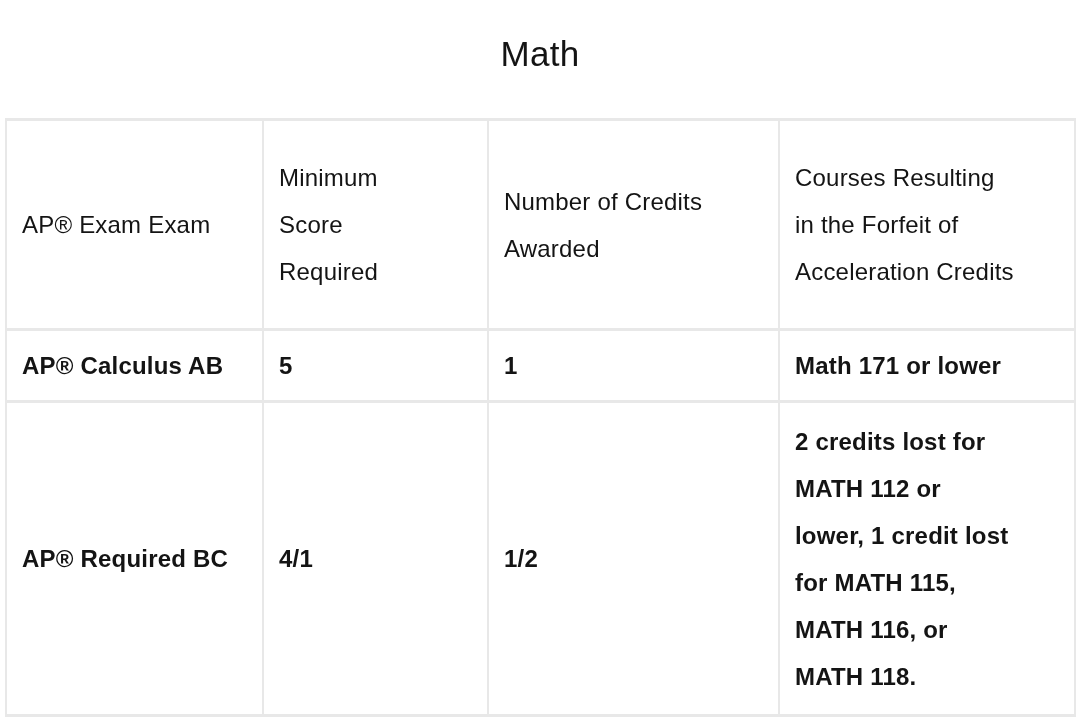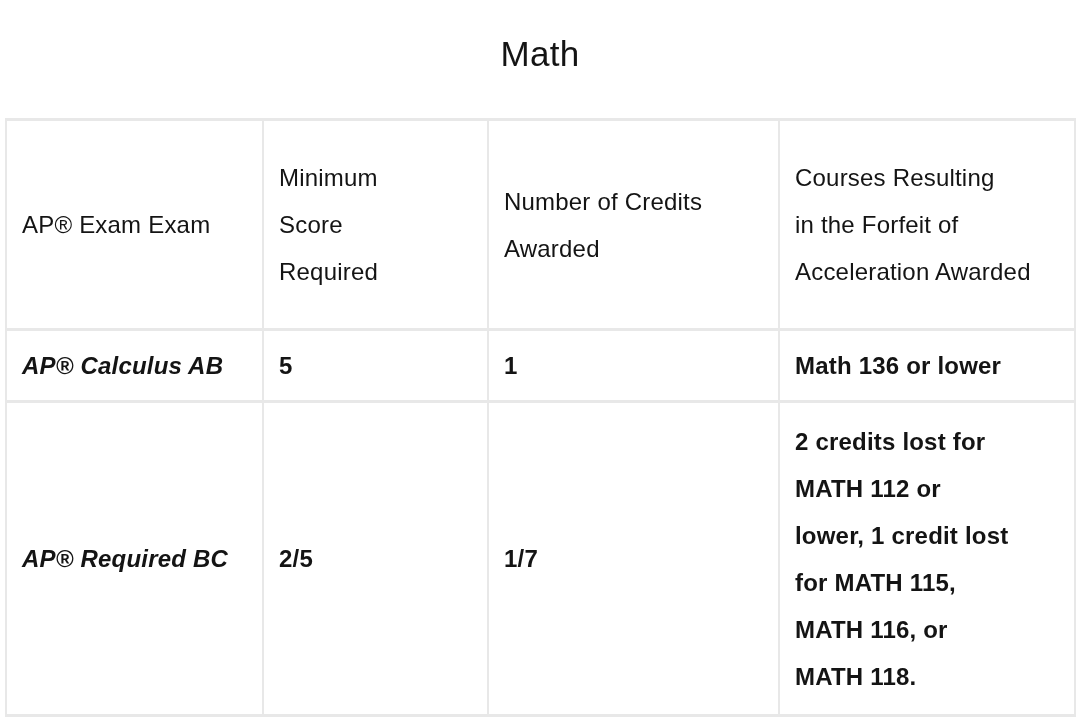--- a/index.html
+++ b/index.html
@@ -49,21 +49,20 @@
   .credit-table thead tr { height: 210px; }
   .credit-table tr.row-ab { height: 72px; }
   .credit-table tr.row-bc { height: 314px; }
   .credit-table th {
     font-weight: 400;
   }
   .credit-table tbody td {
     font-weight: 700;
   }
   .credit-table tbody td.exam-cell {
-    font-style: italic;
   }
 </style>
 </head>
 <body>
 
 <div class="page">
 
   <h1 class="section-title">Math</h1>
 
   <table class="credit-table">
@@ -76,34 +75,34 @@
     <thead>
       <tr class="header-row">
         <th>AP® Exam Exam</th>
         <th>Minimum
 Score
 Required</th>
         <th>Number of Credits
 Awarded</th>
         <th>Courses Resulting
 in the Forfeit of
-Acceleration Awarded</th>
+Acceleration Credits</th>
       </tr>
     </thead>
     <tbody>
       <tr class="row-ab">
         <td class="exam-cell">AP® Calculus AB</td>
         <td>5</td>
         <td>1</td>
-        <td>Math 136 or lower</td>
+        <td>Math 171 or lower</td>
       </tr>
       <tr class="row-bc">
         <td class="exam-cell">AP® Required BC</td>
-        <td>2/5</td>
-        <td>1/7</td>
+        <td>4/1</td>
+        <td>1/2</td>
         <td>2 credits lost for
 MATH 112 or
 lower, 1 credit lost
 for MATH 115,
 MATH 116, or
 MATH 118.</td>
       </tr>
     </tbody>
   </table>
 

